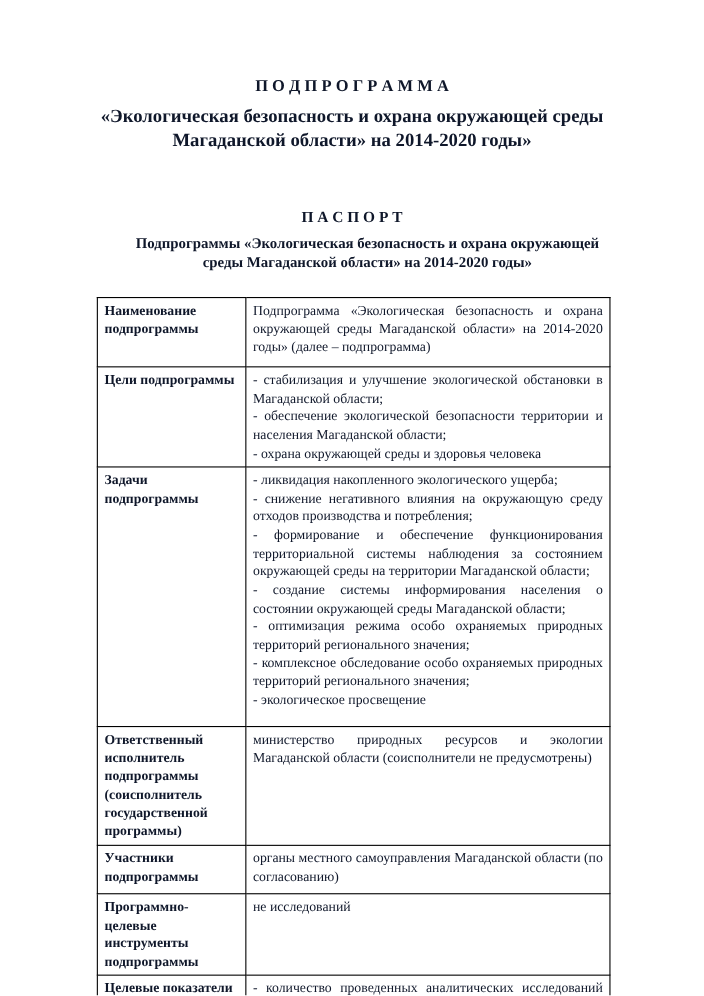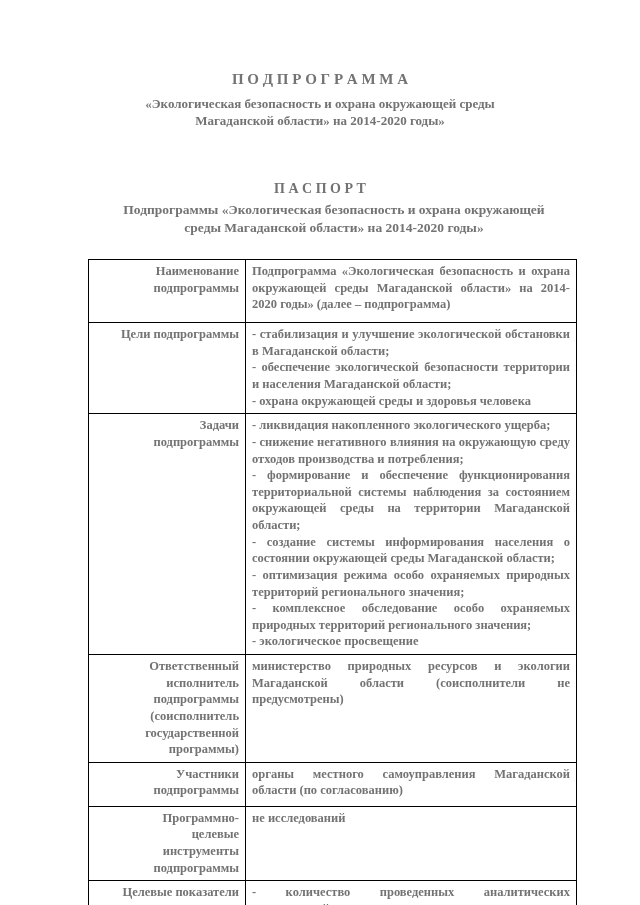--- a/index.html
+++ b/index.html
@@ -3,36 +3,36 @@
 <meta charset="utf-8">
 <style>
   * { margin: 0; padding: 0; box-sizing: border-box; }
   html, body { background: #ffffff; }
   .page {
     position: relative;
     width: 640px;
     height: 905px;
     margin: 0 auto;
     background: #ffffff;
-    color: #737373;
+    color: #0f172a;
     font-family: "Liberation Serif", "DejaVu Serif", serif;
     overflow: hidden;
   }
   .doc-title {
     padding-top: 70px;
     text-align: center;
     font-weight: bold;
     font-size: 15px;
     line-height: 1.3;
   }
   .doc-subtitle {
     margin-top: 5px;
     text-align: center;
     font-weight: bold;
-    font-size: 13px;
+    font-size: 17px;
     line-height: 1.35;
     white-space: pre-line;
   }
   .passport-title {
     margin-top: 50px;
     text-align: center;
     font-weight: bold;
     font-size: 14px;
     line-height: 1.3;
   }
@@ -50,25 +50,24 @@
     table-layout: fixed;
     margin: 22px 0 0 88px;
     width: 466px;
   }
   .passport-table td {
     border: 1px solid #000000;
     vertical-align: top;
     font-size: 12.5px;
     line-height: 1.33;
     padding: 3px 6px 4px 6px;
-    font-weight: bold;
   }
   .passport-table td.label {
-    width: 157px;
-    text-align: right;
+    width: 135px;
+    text-align: left;
     font-weight: bold;
     white-space: pre-line;
   }
   .passport-table td.value {
     width: 331px;
     text-align: justify;
     white-space: pre-line;
   }
   .passport-table tr:nth-child(1) { height: 63px; }
   .passport-table tr:nth-child(2) { height: 84px; }

